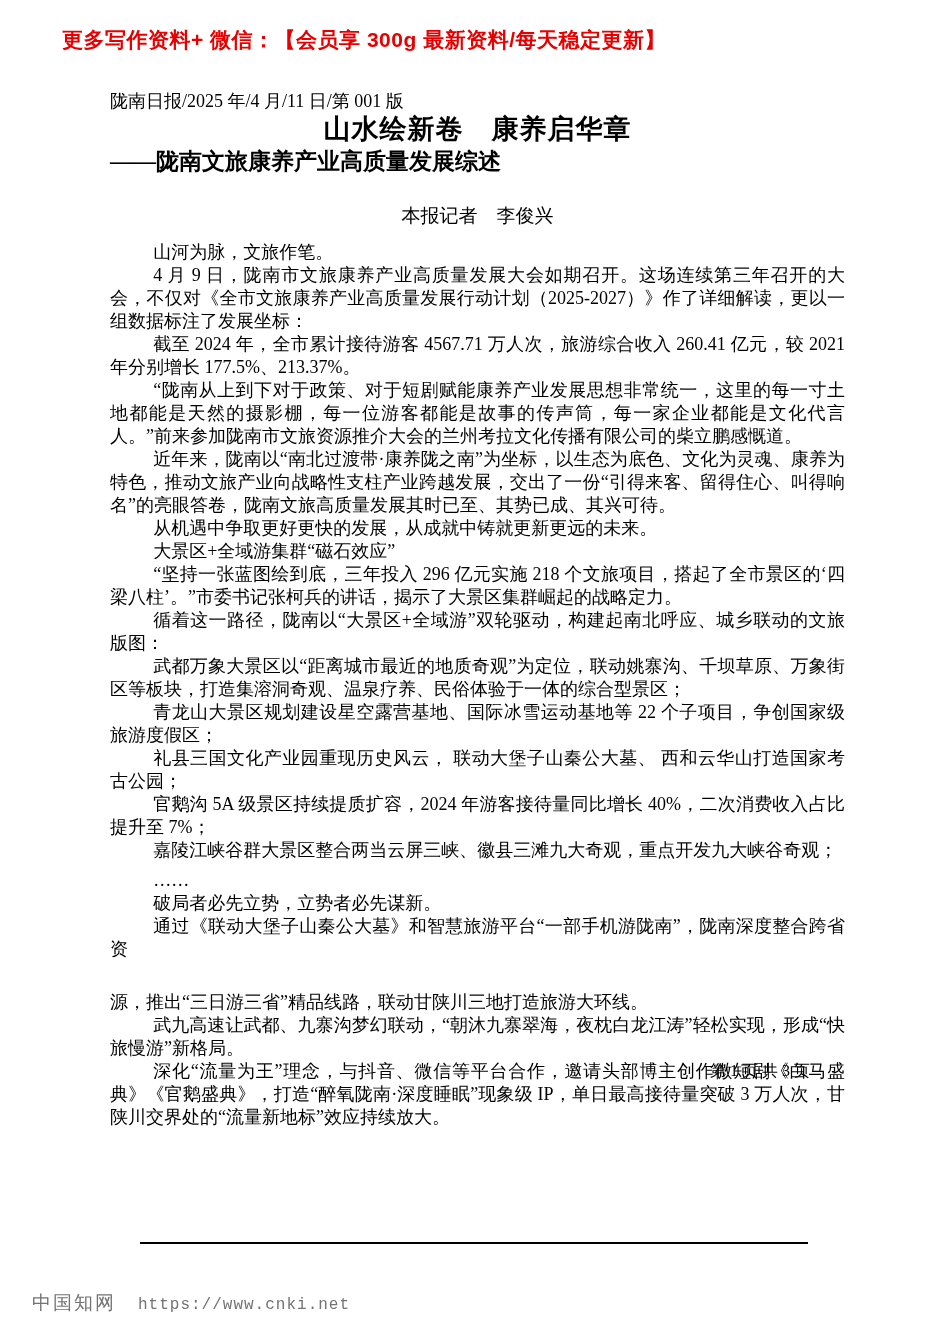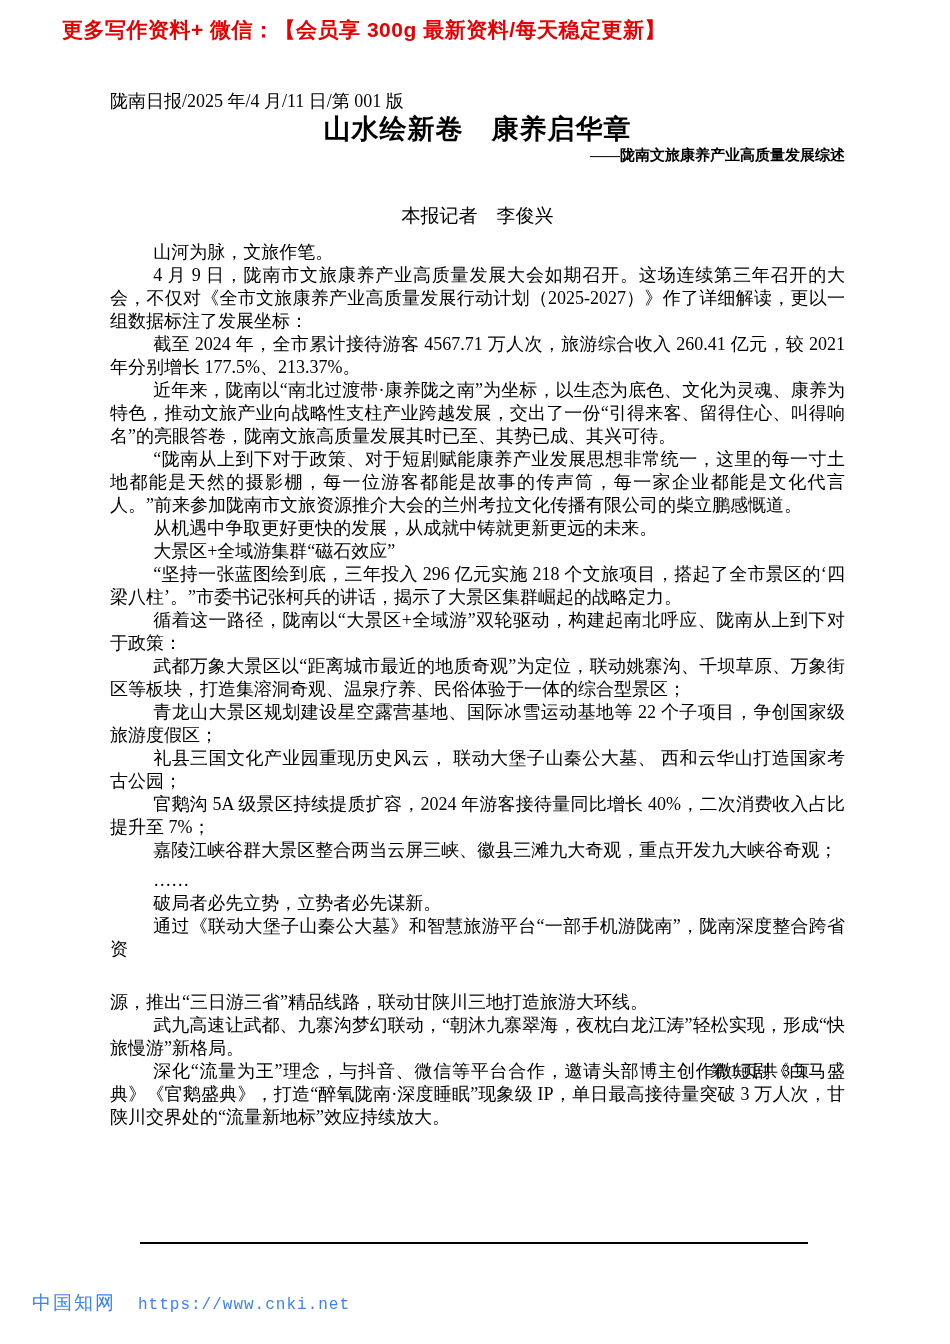--- a/index.html
+++ b/index.html
@@ -8,21 +8,21 @@
     width: 950px;
     height: 1344px;
     background: #ffffff;
     overflow: hidden;
     font-family: "Liberation Serif", serif;
     color: #000000;
   }
   .banner {
     position: absolute;
     left: 62px;
-    top: 16px;
+    top: 26px;
     font-family: "Liberation Sans", sans-serif;
     font-weight: bold;
     font-size: 21px;
     letter-spacing: 0.5px;
     white-space: nowrap;
   }
   .dateline {
     position: absolute;
     left: 110px;
     top: 89px;
@@ -37,23 +37,23 @@
     text-align: center;
     font-weight: bold;
     font-size: 27px;
     letter-spacing: 1px;
   }
   .subtitle {
     position: absolute;
     left: 110px;
     top: 146px;
     width: 735px;
-    text-align: right;
+    text-align: left;
     font-weight: bold;
-    font-size: 15px;
+    font-size: 23px;
   }
   .byline {
     position: absolute;
     left: 110px;
     top: 203px;
     width: 735px;
     text-align: center;
     font-size: 19px;
   }
   .article-body {
@@ -115,40 +115,40 @@
   <div class="title">山水绘新卷　康养启华章</div>
 
   <div class="subtitle">——陇南文旅康养产业高质量发展综述</div>
 
   <div class="byline">本报记者　李俊兴</div>
 
   <div class="article-body">
       <p>山河为脉，文旅作笔。</p>
       <p>4 月 9 日，陇南市文旅康养产业高质量发展大会如期召开。这场连续第三年召开的大会，不仅对《全市文旅康养产业高质量发展行动计划（2025-2027）》作了详细解读，更以一组数据标注了发展坐标：</p>
       <p>截至 2024 年，全市累计接待游客 4567.71 万人次，旅游综合收入 260.41 亿元，较 2021 年分别增长 177.5%、213.37%。</p>
+      <p>“陇南从上到下对于政策、对于短剧赋能康养产业发展思想非常统一，这里的每一寸土地都能是天然的摄影棚，每一位游客都能是故事的传声筒，每一家企业都能是文化代言人。”前来参加陇南市文旅资源推介大会的兰州考拉文化传播有限公司的柴立鹏感慨道。</p>
       <p>近年来，陇南以“南北过渡带·康养陇之南”为坐标，以生态为底色、文化为灵魂、康养为特色，推动文旅产业向战略性支柱产业跨越发展，交出了一份“引得来客、留得住心、叫得响名”的亮眼答卷，陇南文旅高质量发展其时已至、其势已成、其兴可待。</p>
-      <p>“陇南从上到下对于政策、对于短剧赋能康养产业发展思想非常统一，这里的每一寸土地都能是天然的摄影棚，每一位游客都能是故事的传声筒，每一家企业都能是文化代言人。”前来参加陇南市文旅资源推介大会的兰州考拉文化传播有限公司的柴立鹏感慨道。</p>
       <p>从机遇中争取更好更快的发展，从成就中铸就更新更远的未来。</p>
       <p>大景区+全域游集群“磁石效应”</p>
       <p>“坚持一张蓝图绘到底，三年投入 296 亿元实施 218 个文旅项目，搭起了全市景区的‘四梁八柱’。”市委书记张柯兵的讲话，揭示了大景区集群崛起的战略定力。</p>
-      <p>循着这一路径，陇南以“大景区+全域游”双轮驱动，构建起南北呼应、陇南从上到下对于政策：</p>
+      <p>循着这一路径，陇南以“大景区+全域游”双轮驱动，构建起南北呼应、城乡联动的文旅版图：</p>
       <p>武都万象大景区以“距离城市最近的地质奇观”为定位，联动姚寨沟、千坝草原、万象街区等板块，打造集溶洞奇观、温泉疗养、民俗体验于一体的综合型景区；</p>
       <p>青龙山大景区规划建设星空露营基地、国际冰雪运动基地等 22 个子项目，争创国家级旅游度假区；</p>
       <p>礼县三国文化产业园重现历史风云， 联动大堡子山秦公大墓、 西和云华山打造国家考古公园；</p>
       <p>官鹅沟 5A 级景区持续提质扩容，2024 年游客接待量同比增长 40%，二次消费收入占比提升至 7%；</p>
       <p>嘉陵江峡谷群大景区整合两当云屏三峡、徽县三滩九大奇观，重点开发九大峡谷奇观；</p>
       <p style="margin-top: 7px;">……</p>
       <p>破局者必先立势，立势者必先谋新。</p>
       <p>通过《联动大堡子山秦公大墓》和智慧旅游平台“一部手机游陇南”，陇南深度整合跨省资</p>
       <p class="noindent" style="margin-top: 30px;">源，推出“三日游三省”精品线路，联动甘陕川三地打造旅游大环线。</p>
       <p>武九高速让武都、九寨沟梦幻联动，“朝沐九寨翠海，夜枕白龙江涛”轻松实现，形成“快旅慢游”新格局。</p>
       <p>深化“流量为王”理念，与抖音、微信等平台合作，邀请头部博主创作微短剧《白马盛典》《官鹅盛典》，打造“醉氧陇南·深度睡眠”现象级 IP，单日最高接待量突破 3 万人次，甘陕川交界处的“流量新地标”效应持续放大。</p>
     </div>
 
   <div class="page-indicator">第 1 页 共 3 页</div>
 
   <div class="footer-rule"></div>
 
-  <div class="watermark" style="color: #3b82f6;">
+  <div class="watermark" style="color: #737373;">
     <span class="brand">中国知网</span><span class="url">https://www.cnki.net</span>
   </div>
 
 </div>
 
 </body></html>

